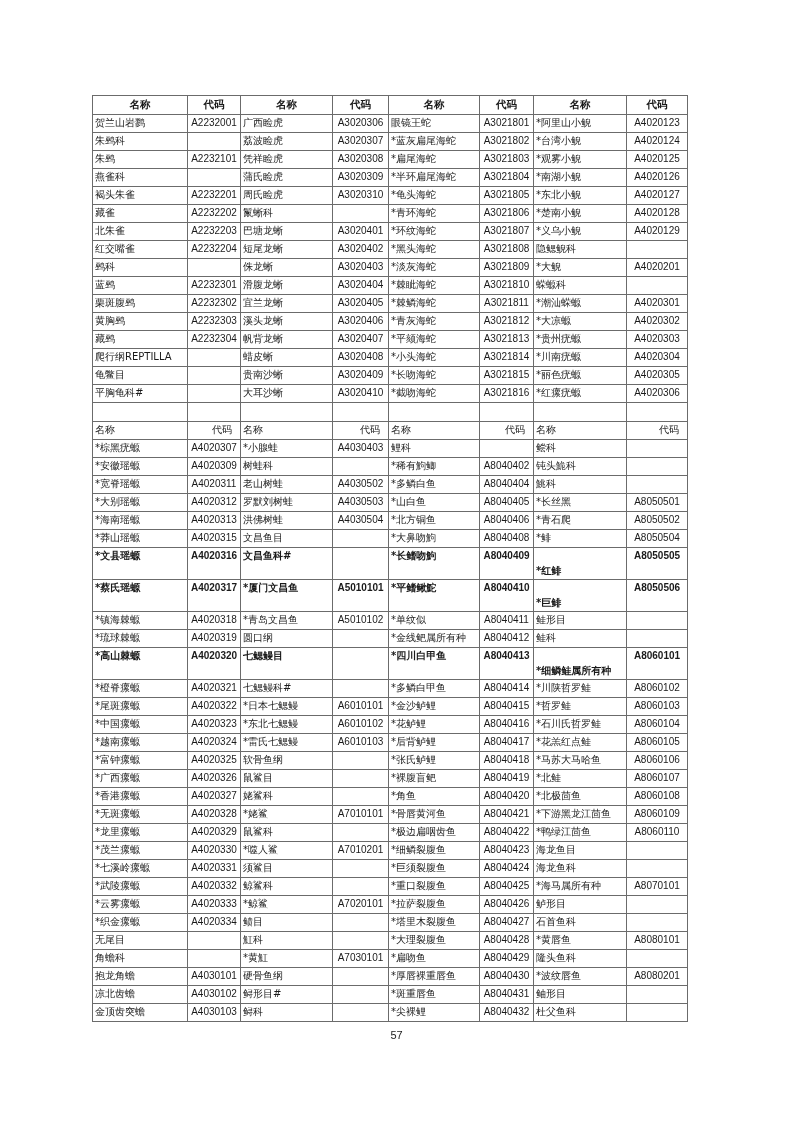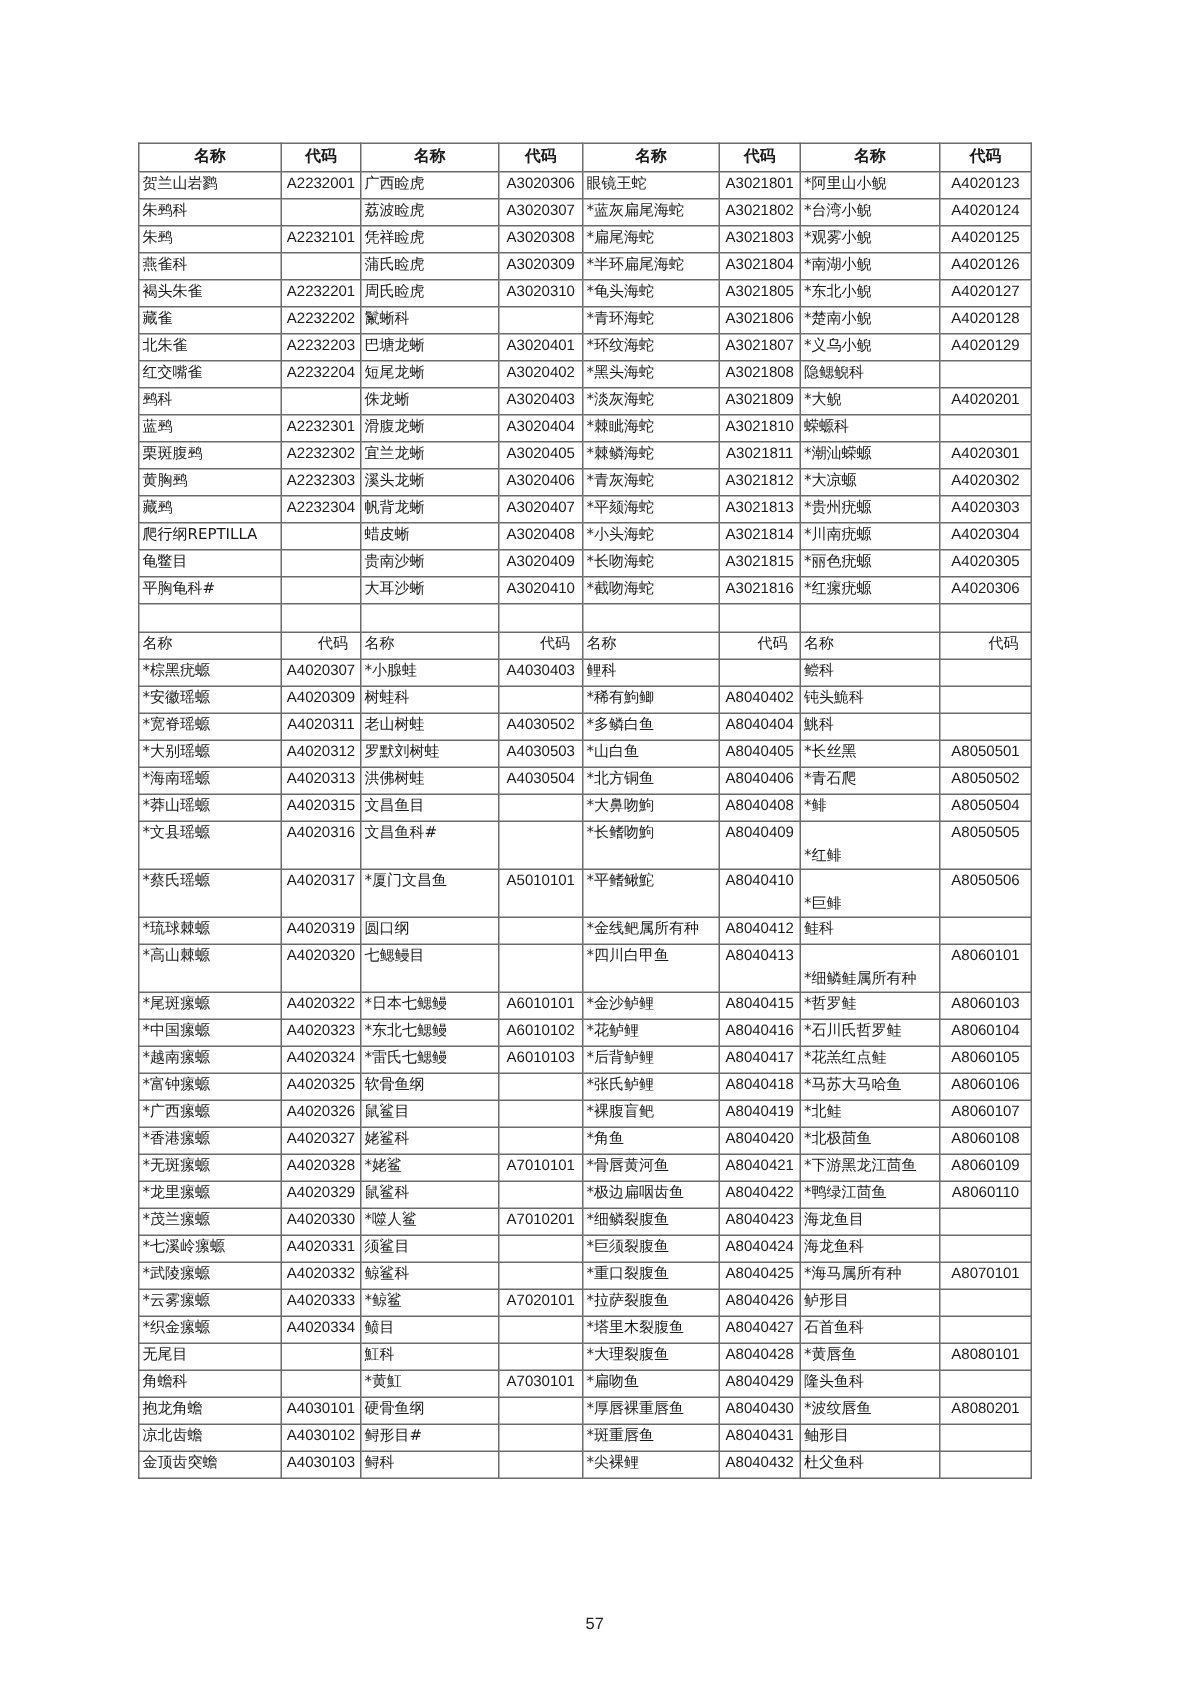--- a/index.html
+++ b/index.html
@@ -9,23 +9,23 @@
     col.c1 { width: 95px; } col.c2 { width: 53px; }
     col.c3 { width: 92px; } col.c4 { width: 56px; }
     col.c5 { width: 91px; } col.c6 { width: 54px; }
     col.c7 { width: 93px; } col.c8 { width: 61px; }
     td { border: 1px solid #6b6b6b; padding: 0 2px; height: 17px; font-size: 10px; line-height: 16px; white-space: nowrap; overflow: hidden; vertical-align: top; }
     td.code { text-align: center; font-family: "Liberation Sans", sans-serif; font-size: 10px; }
     tr.hdr1 td { font-weight: bold; text-align: center; font-family: "DejaVu Serif", serif; font-size: 10.5px; height: 18px; }
     tr.hdr2 td.h-name { text-align: left; }
     tr.hdr2 td.h-code { text-align: right; padding-right: 8px; }
     tr.blank td { height: 18px; }
-    tr.tall td { height: 31px; }
+    tr.tall td { height: 31px; font-weight: bold; }
     .bot { display: block; padding-top: 15px; }
-    .page-num { position: absolute; top: 1077px; left: 0; width: 793px; text-align: center; font-family: "Liberation Sans", sans-serif; font-size: 11px; color: #222; }
+    .page-num { position: absolute; top: 1029px; left: 0; width: 793px; text-align: center; font-family: "Liberation Sans", sans-serif; font-size: 11px; color: #222; }
   </style>
 </head>
 <body>
 
 <div class="page">
   <table>
     <colgroup>
       <col class="c1">
         <col class="c2">
         <col class="c3">
@@ -306,40 +306,60 @@
           <td>*厦门文昌鱼</td>
           <td class="code">A5010101</td>
           <td>*平鳍鳅鮀</td>
           <td class="code">A8040410</td>
           <td>
             <span class="bot">*巨鲱</span>
           </td>
           <td class="code">A8050506</td>
         </tr>
         <tr>
+          <td>*镇海棘螈</td>
+          <td class="code">A4020318</td>
+          <td>*青岛文昌鱼</td>
+          <td class="code">A5010102</td>
+          <td>*单纹似</td>
+          <td class="code">A8040411</td>
+          <td>鲑形目</td>
+          <td class="code"></td>
+        </tr>
+        <tr>
           <td>*琉球棘螈</td>
           <td class="code">A4020319</td>
           <td>圆口纲</td>
           <td class="code"></td>
           <td>*金线鲃属所有种</td>
           <td class="code">A8040412</td>
           <td>鲑科</td>
           <td class="code"></td>
         </tr>
         <tr class="tall">
           <td>*高山棘螈</td>
           <td class="code">A4020320</td>
           <td>七鳃鳗目</td>
           <td class="code"></td>
           <td>*四川白甲鱼</td>
           <td class="code">A8040413</td>
           <td>
             <span class="bot">*细鳞鲑属所有种</span>
           </td>
           <td class="code">A8060101</td>
+        </tr>
+        <tr>
+          <td>*橙脊瘰螈</td>
+          <td class="code">A4020321</td>
+          <td>七鳃鳗科#</td>
+          <td class="code"></td>
+          <td>*多鳞白甲鱼</td>
+          <td class="code">A8040414</td>
+          <td>*川陕哲罗鲑</td>
+          <td class="code">A8060102</td>
         </tr>
         <tr>
           <td>*尾斑瘰螈</td>
           <td class="code">A4020322</td>
           <td>*日本七鳃鳗</td>
           <td class="code">A6010101</td>
           <td>*金沙鲈鲤</td>
           <td class="code">A8040415</td>
           <td>*哲罗鲑</td>
           <td class="code">A8060103</td>

